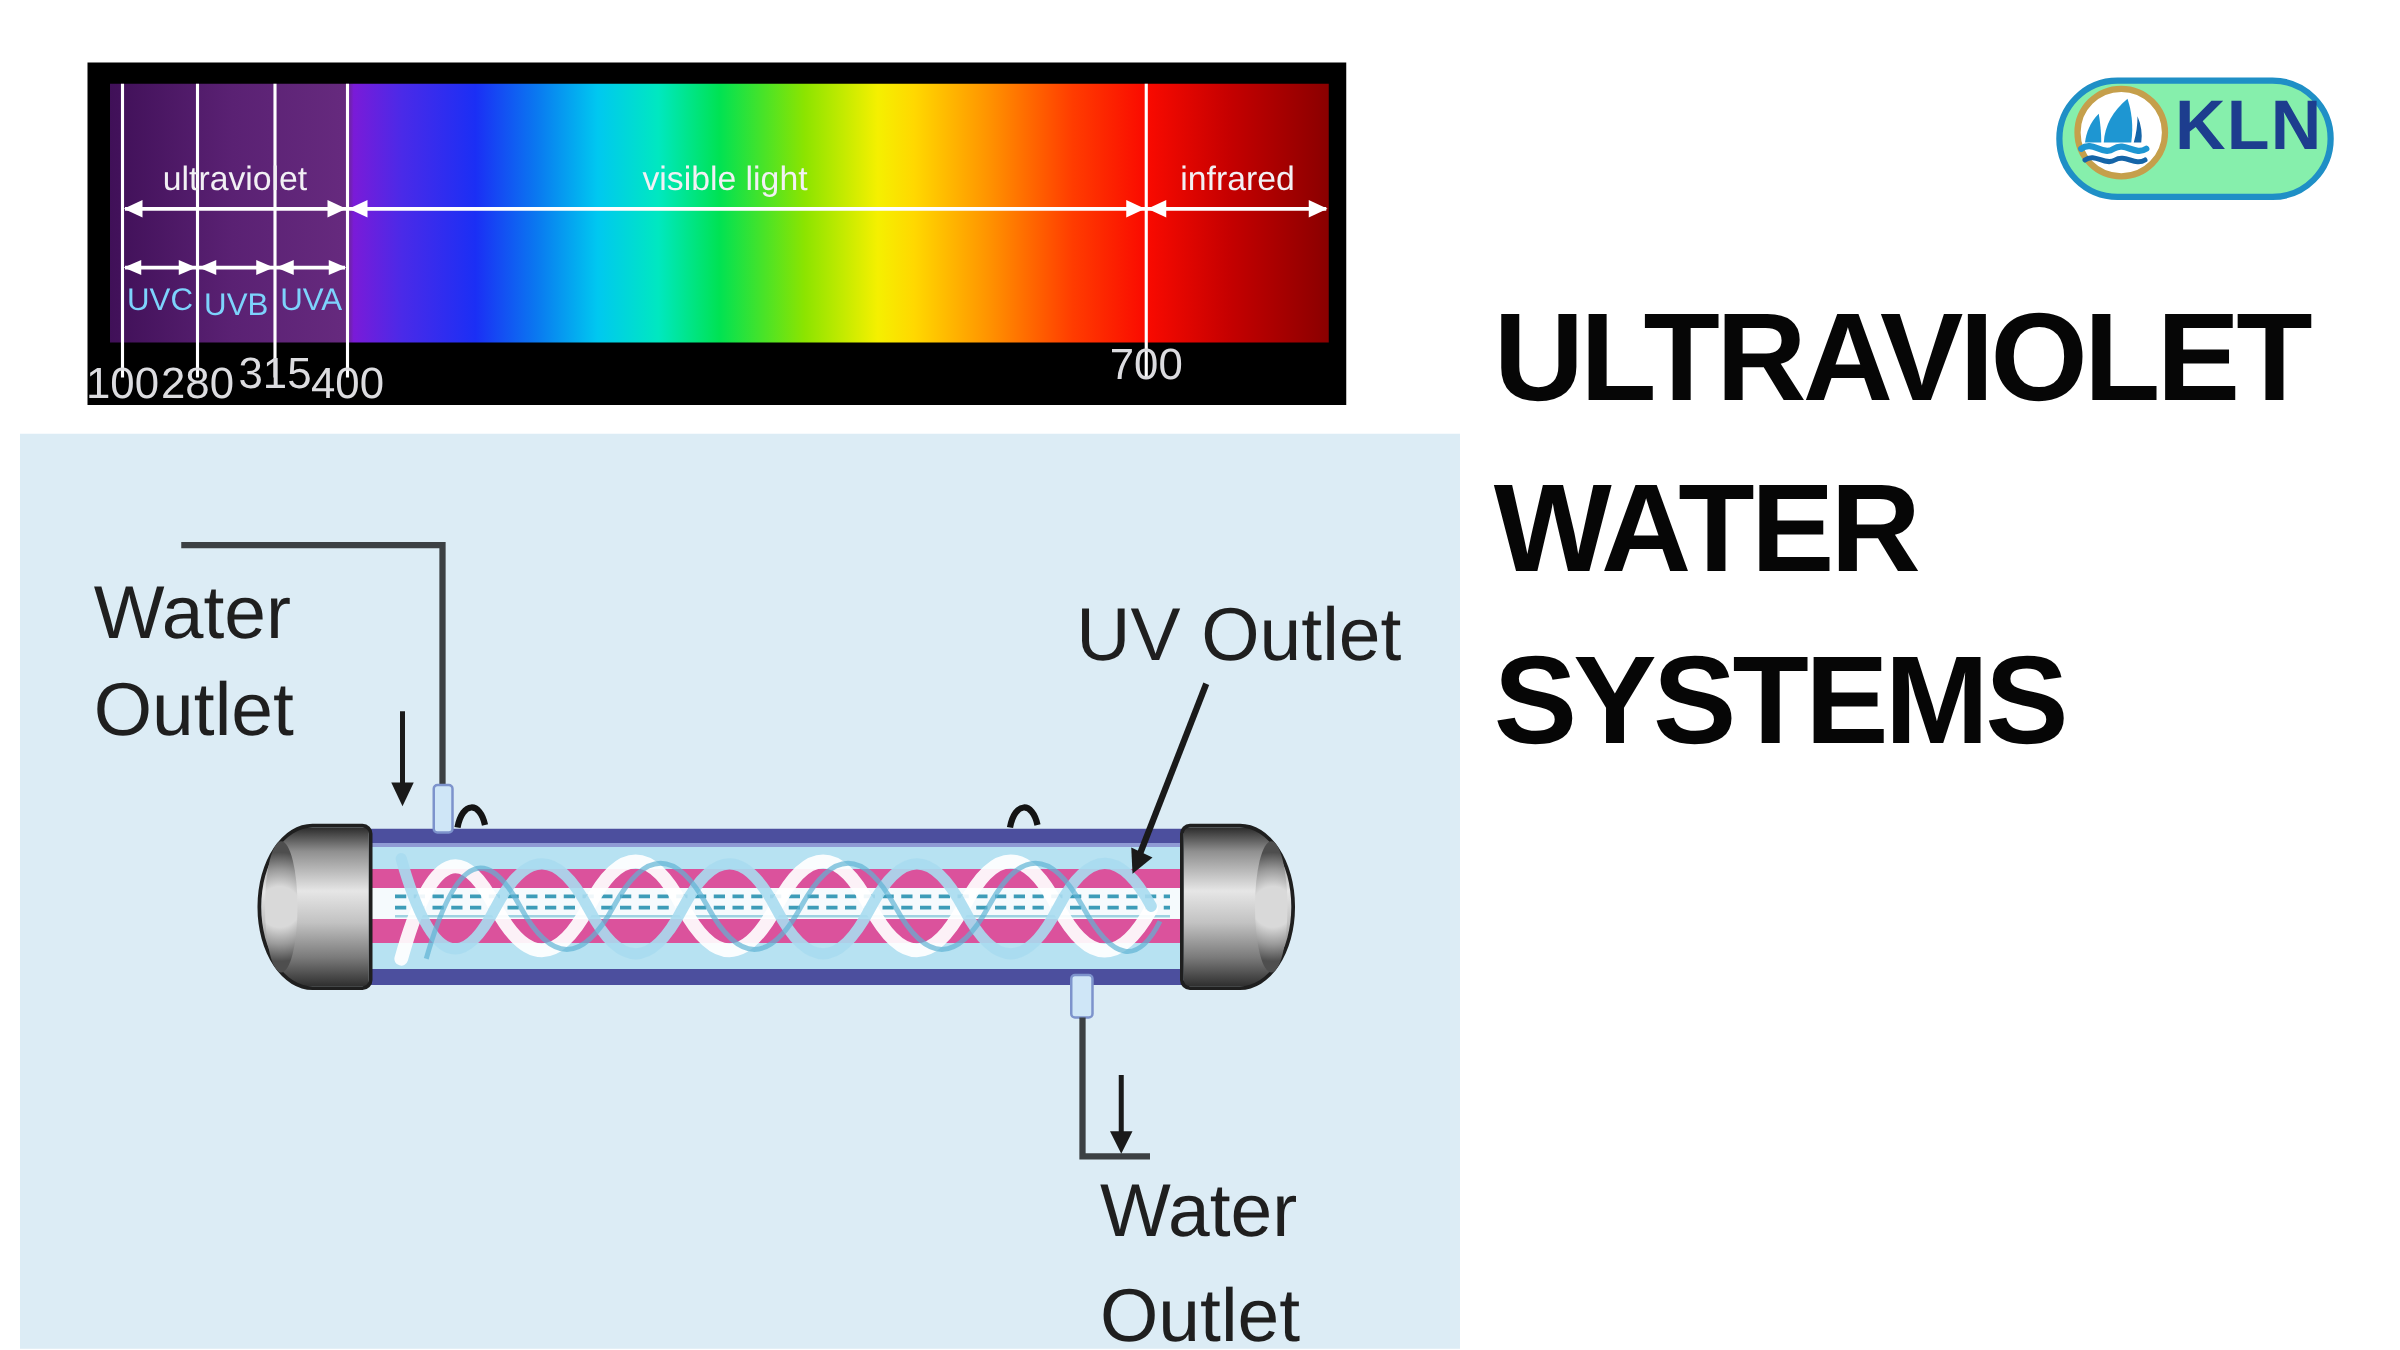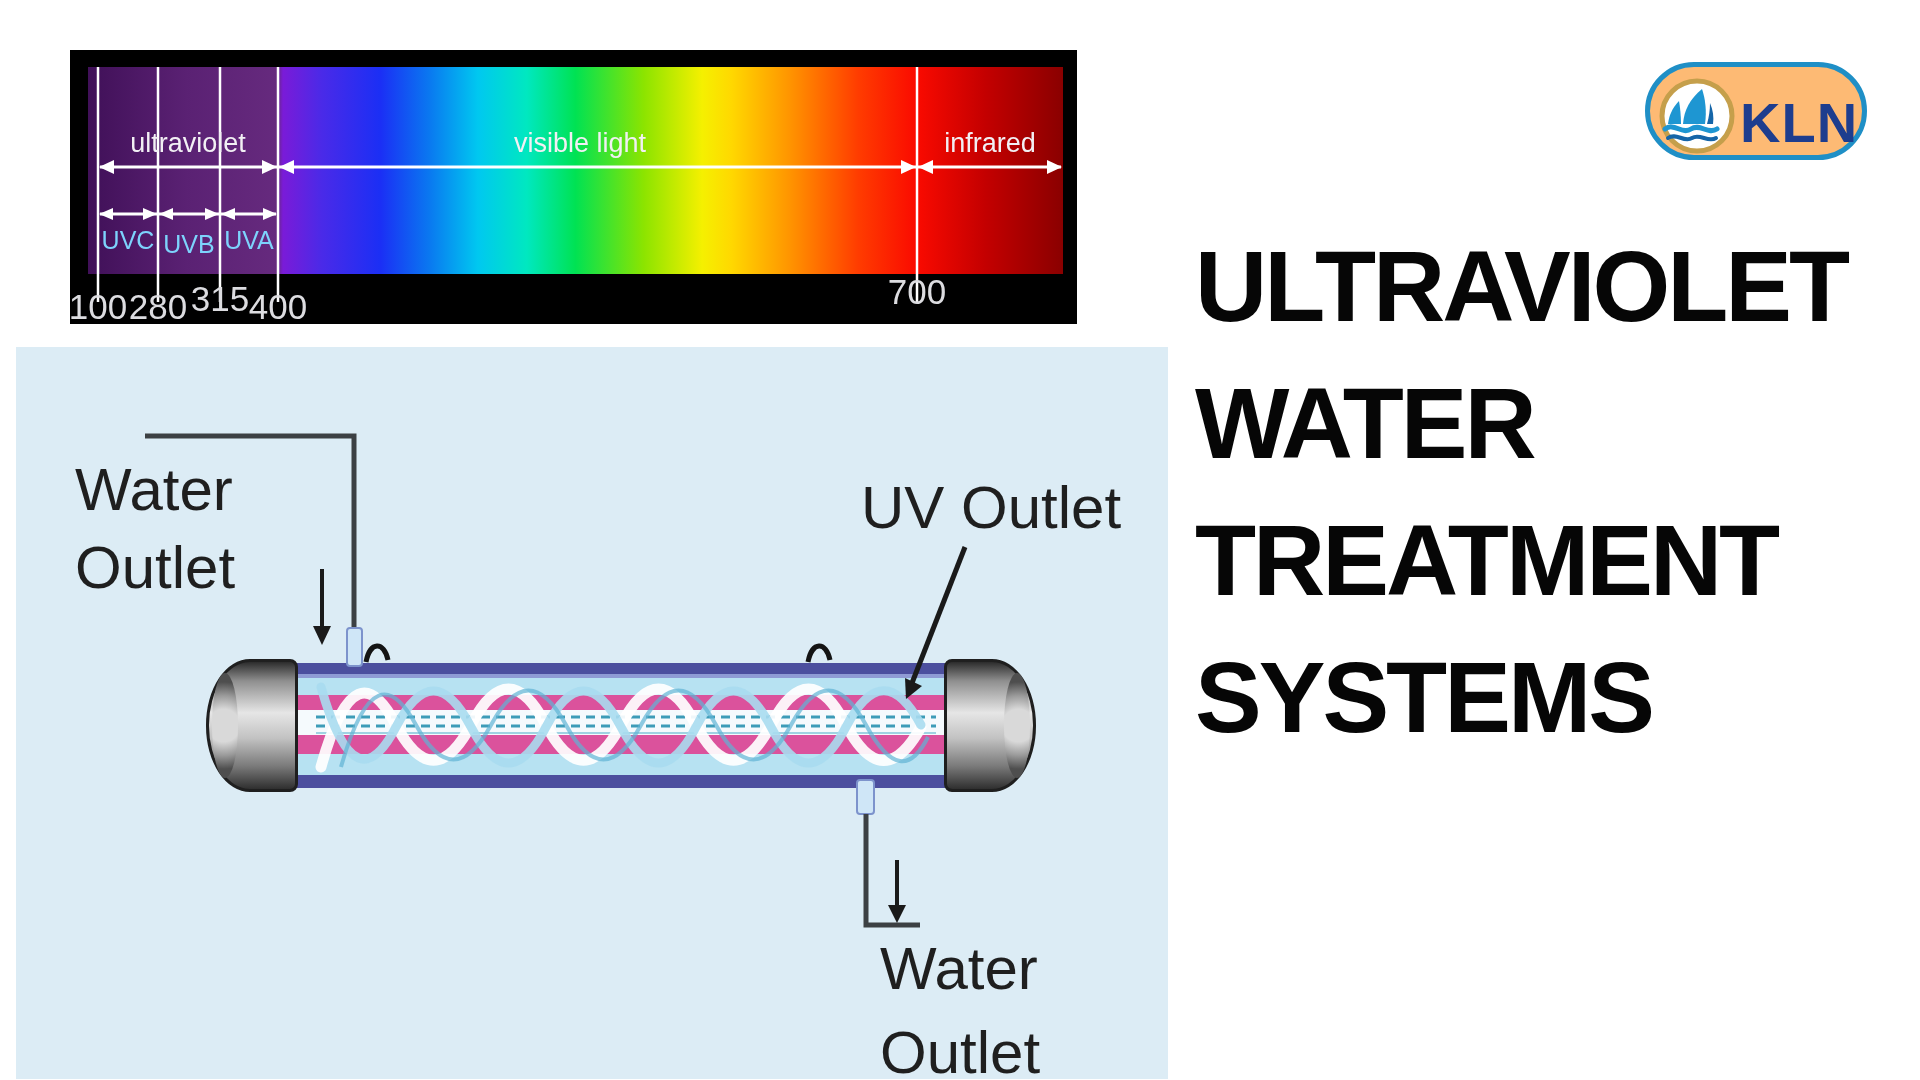--- a/index.html
+++ b/index.html
@@ -14,22 +14,22 @@
       #7a1bd8 20%, #4a2ae8 24%, #1b2ff5 30%, #0a78f0 35%,
       #00c8f0 40%, #00e8c0 45%, #00e253 50%, #8ce400 57%,
       #f5f000 63%, #ffd800 66%, #ff9400 72%, #ff3c00 79%,
       #fa0a00 85%, #c40000 92%, #8a0000 100%);}
   .spec-svg{position:absolute;left:0;top:0;}
   .spec-label{position:absolute;transform:translateX(-50%);color:#f2f0f4;font-size:27px;}
   .spec-sub{position:absolute;transform:translateX(-50%);color:#7dd3fc;font-size:25px;}
   .spec-num{position:absolute;transform:translateX(-50%);color:#dcdce0;font-size:35px;}
 
   
-  .logo{position:absolute;left:1645px;top:30px;width:222px;height:98px;background:#fdba74;
-        border:5px solid #1f8fc6;border-radius:54px;display:flex;align-items:flex-end;box-sizing:border-box;}
+  .logo{position:absolute;left:1645px;top:30px;width:222px;height:98px;background:#86efac;
+        border:5px solid #1f8fc6;border-radius:54px;display:flex;align-items:flex-start;box-sizing:border-box;}
   .logo-emblem{position:relative;width:78px;height:78px;margin-left:8px;flex:0 0 auto;}
   .logo-text{font-size:56px;font-weight:bold;color:#1d3d8e;letter-spacing:1px;margin-left:4px;}
 
   
   .title{position:absolute;left:1195px;top:186px;color:#060606;font-weight:bold;
          font-size:100px;line-height:137px;letter-spacing:-3px;white-space:nowrap;}
 
   
   .panel{position:absolute;left:16px;top:315px;width:1152px;height:732px;background:#dcecf5;}
   .tube-body{position:absolute;left:280px;top:316px;width:650px;height:125px;
@@ -110,21 +110,20 @@
         <path d="M7,52 C16,45 24,58 33,52 C42,46 50,58 59,52" fill="none" stroke="#1e96d2" stroke-width="5" stroke-linecap="round"></path>
         <path d="M10,61 C18,55 26,66 34,61 C42,56 50,66 58,61" fill="none" stroke="#1565a8" stroke-width="4" stroke-linecap="round"></path>
       </svg>
     </div>
     <span class="logo-text">KLN</span>
   </div>
 
   <div class="title">
     <div>ULTRAVIOLET</div>
     <div>WATER</div>
-    <div>TREATMENT</div>
     <div>SYSTEMS</div>
   </div>
 
   <div class="panel">
 
     <div class="tube-body"></div>
     <div class="cap cap-left"></div>
     <div class="cap cap-right"></div>
 
     <svg class="diag-svg" width="1152" height="732">

